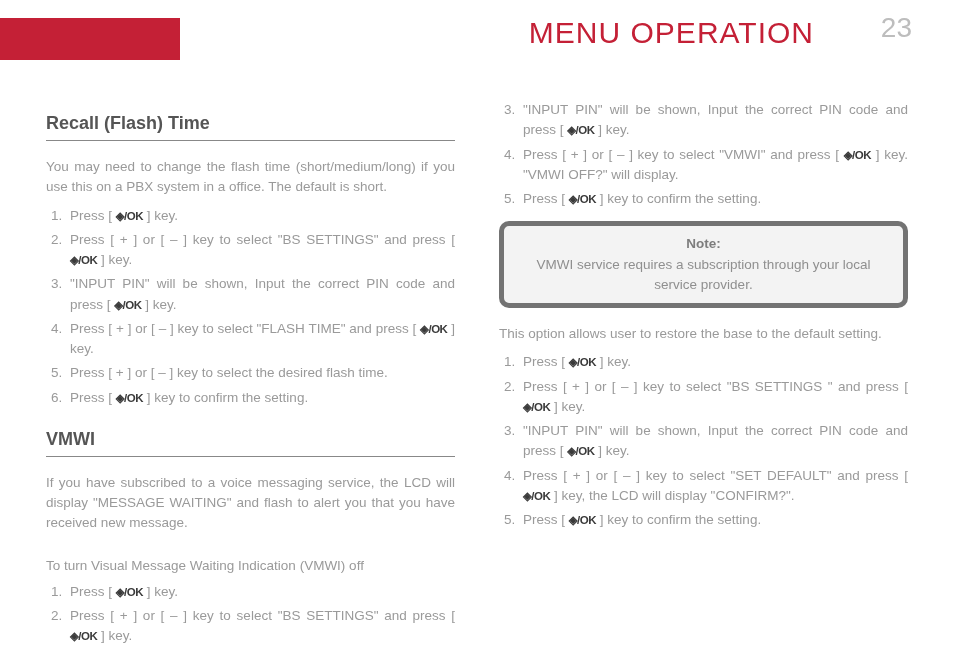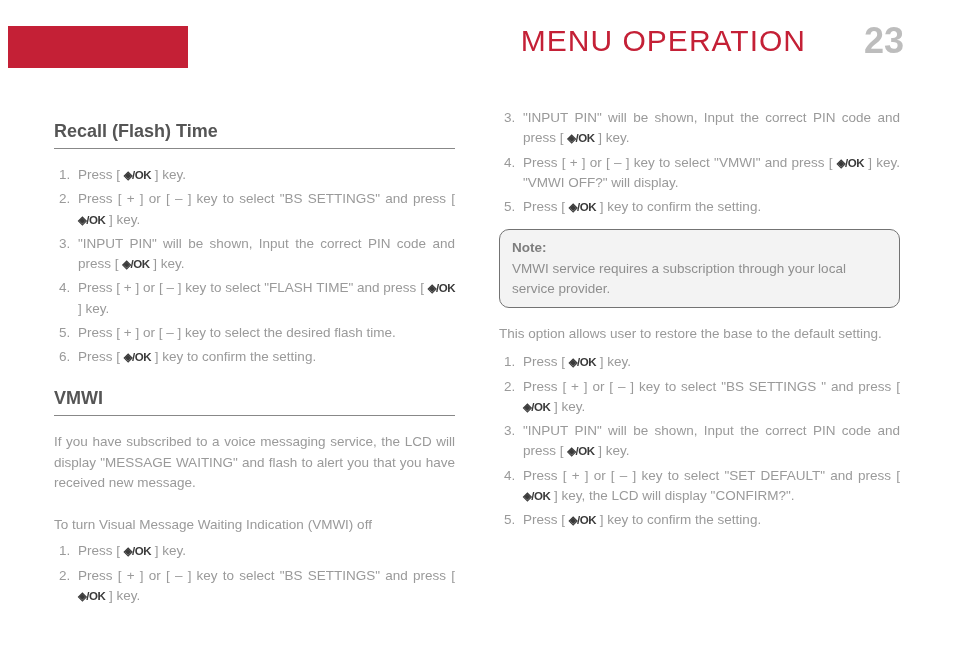--- a/index.html
+++ b/index.html
@@ -1,47 +1,48 @@
 <!DOCTYPE html>
 <html><head>
   <meta charset="utf-8">
   <style>
     * { box-sizing: border-box; margin: 0; padding: 0; }
     html, body { width: 954px; height: 659px; font-family: Arial, Helvetica, sans-serif; background: #fff; color: #8c8c8c; }
-    .page { position: relative; width: 954px; height: 659px; padding: 8px; border-radius: 12px; }
+    .page { position: relative; width: 954px; height: 659px; padding: 0; border-radius: 12px; }
     .header { position: relative; height: 80px; width: 100%; }
     .header-red { position: absolute; left: 0; top: 18px; width: 180px; height: 42px; background: #c42036; }
     .header-title { position: absolute; right: 140px; top: 16px; font-size: 30px; color: #c42036; letter-spacing: 1px; font-weight: 400; }
-    .page-number { position: absolute; right: 42px; top: 12px; font-size: 36px; color: #bdbdbd; font-weight: 700; }
+    .page-number { position: absolute; right: 42px; top: 12px; font-size: 28px; color: #bdbdbd; font-weight: 400; }
     .columns { display: flex; gap: 44px; padding: 20px 46px 0 46px; }
     .col { width: 428px; font-size: 13.5px; line-height: 1.5; }
     h2.sect { color: #555; font-size: 18px; font-weight: 700; border-bottom: 1.5px solid #888; padding-bottom: 3px; margin-bottom: 16px; margin-top: 10px; }
     .intro { text-align: justify; margin-bottom: 8px; color: #9a9a9a; }
     ol.steps { list-style: decimal; margin-left: 20px; text-align: justify; color: #9a9a9a; }
     ol.steps li { margin-bottom: 4px; padding-left: 4px; }
     .subintro { text-align: justify; margin: 22px 0 6px 0; color: #9a9a9a; }
-    .note-box { border: 1px solid #737373; border-radius: 10px; padding: 8px 12px; margin: 12px 0 16px 0; background: #f3f3f3; color: #8f8f8f; }
+    .note-box { border: 5px solid #737373; border-radius: 10px; padding: 8px 12px; margin: 12px 0 16px 0; background: #f3f3f3; color: #8f8f8f; text-align: center; }
     .note-label { font-weight: 700; color: #7d7d7d; }
     .okicon { display: inline-block; font-weight: 900; color: #3a3a3a; font-size: 11.5px; letter-spacing: -0.5px; vertical-align: baseline; }
     .okicon::before { content: "◈/OK"; }
   </style>
 </head>
 <body>
 
 <div class="page">
   <div class="header">
     <div class="header-red"></div>
     <div class="header-title">MENU OPERATION</div>
     <div class="page-number">23</div>
   </div>
 
   <div class="columns">
 
     <div class="col">
       <h2 class="sect">Recall (Flash) Time</h2>
+      <p class="intro">You may need to change the flash time (short/medium/long) if you use this on a PBX system in a office. The default is short.</p>
       <ol class="steps">
           <li><span>Press [ </span><span class="okicon"></span><span> ] key.</span></li>
           <li><span>Press [ + ] or [ – ] key to select "BS SETTINGS" and press [ </span><span class="okicon"></span><span> ] key.</span></li>
           <li><span>"INPUT PIN" will be shown, Input the correct PIN code and press [ </span><span class="okicon"></span><span> ] key.</span></li>
           <li><span>Press [ + ] or [ – ] key to select "FLASH TIME" and press [ </span><span class="okicon"></span><span> ] key.</span></li>
           <li><span>Press [ + ] or [ – ] key to select the desired flash time.</span></li>
           <li><span>Press [ </span><span class="okicon"></span><span> ] key to confirm the setting.</span></li>
         </ol>
 
       <h2 class="sect" style="margin-top:18px">VMWI</h2>

